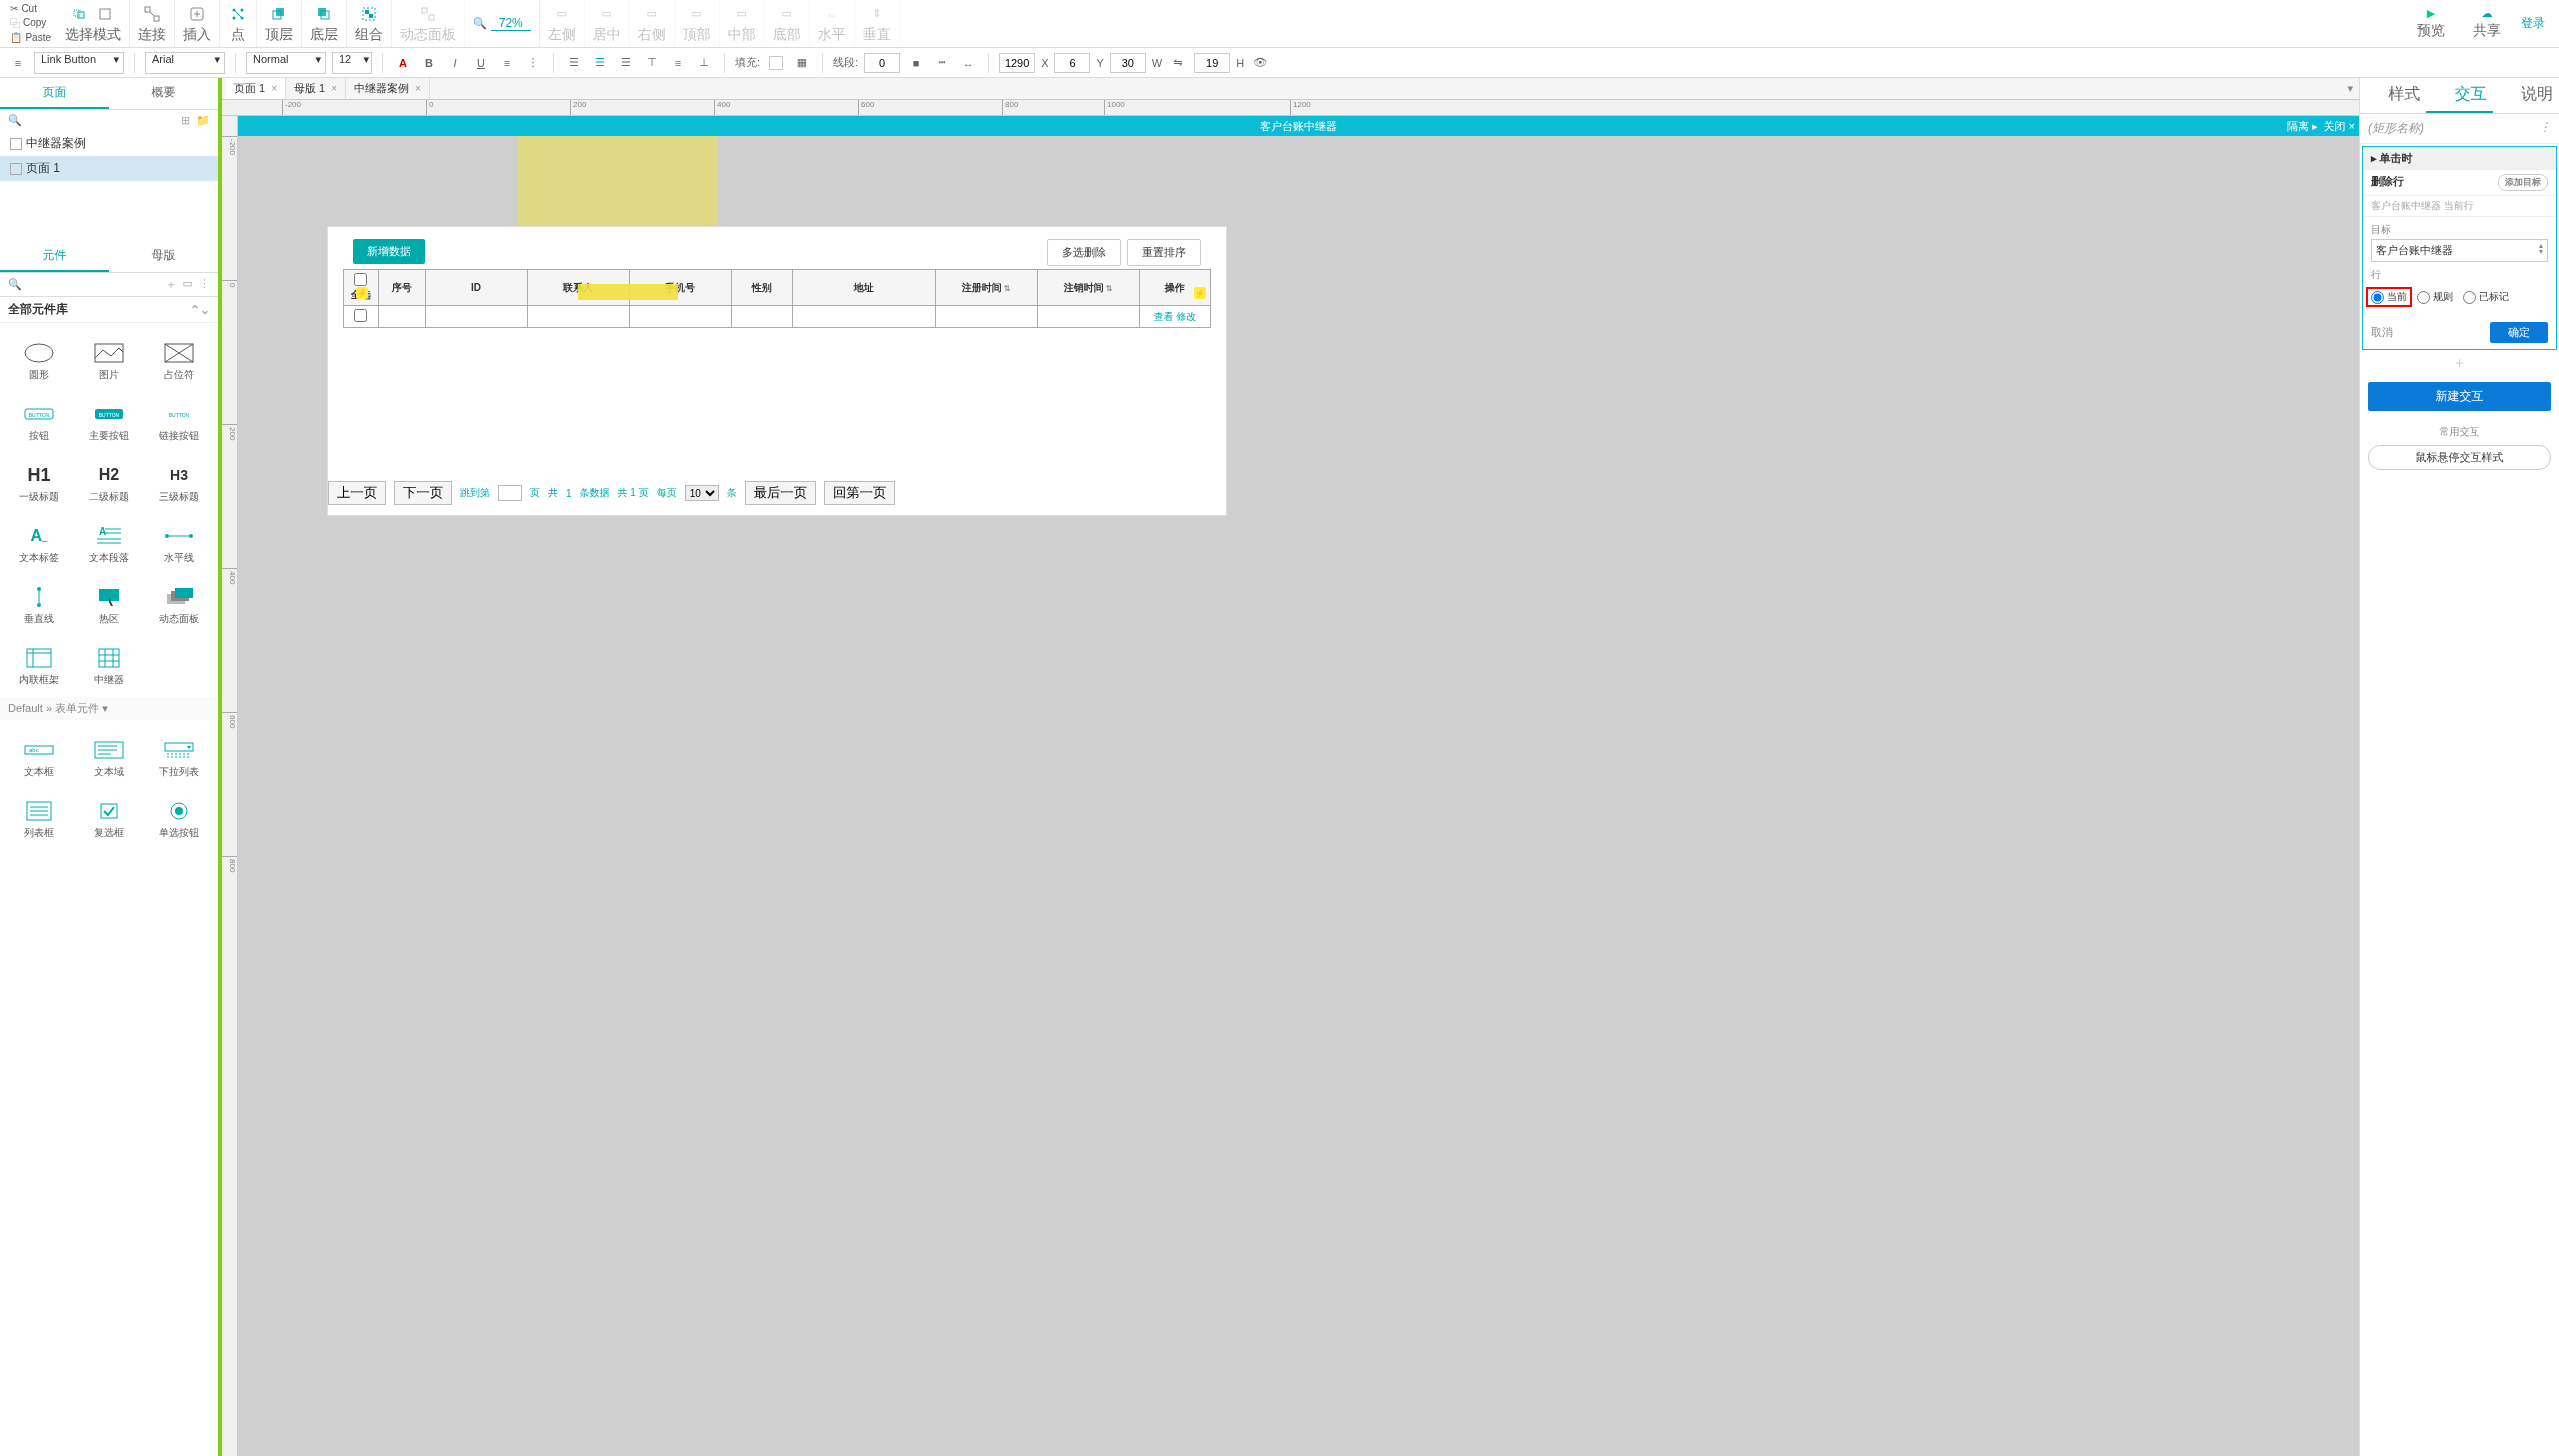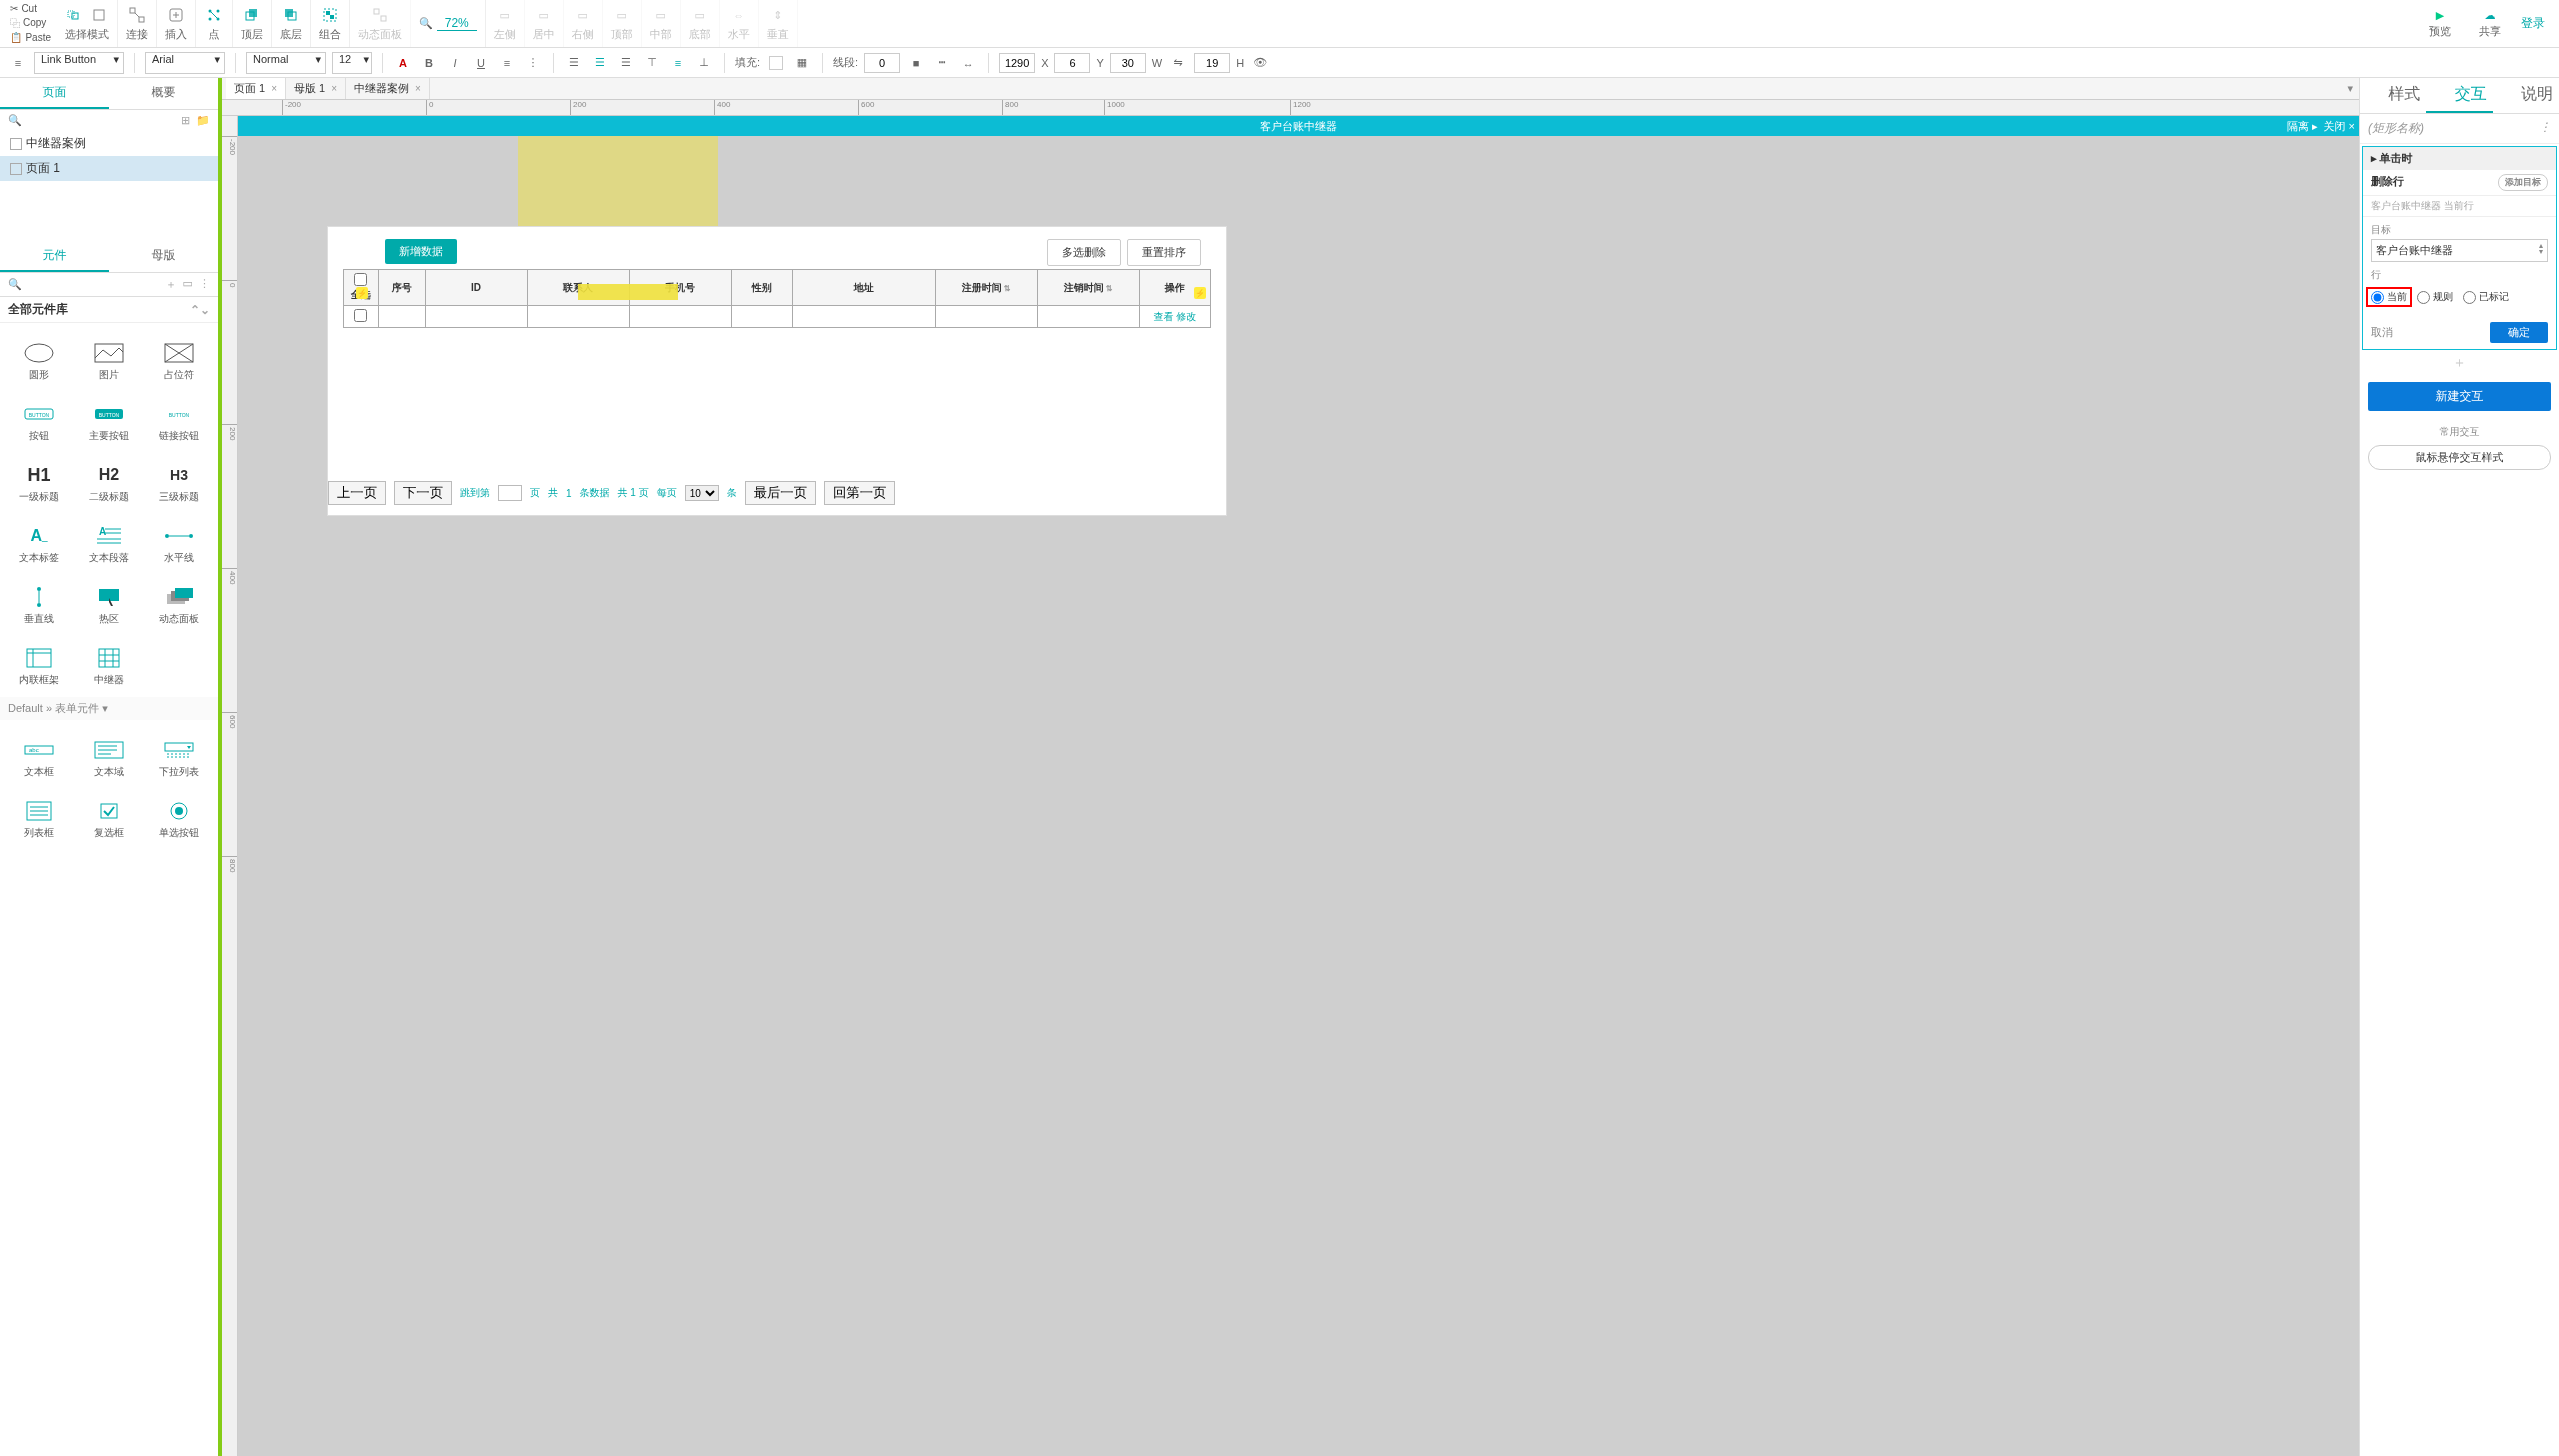--- a/index.html
+++ b/index.html
@@ -3,21 +3,21 @@
 <meta charset="utf-8">
 <style>
 * { margin: 0; padding: 0; box-sizing: border-box; font-family: Arial, sans-serif; }
 body { font-size: 11px; color: #333; background: #fff; overflow: hidden; }
 .app { display: flex; flex-direction: column; height: 100vh; }
 
 
 .top-toolbar { display: flex; align-items: stretch; height: 48px; border-bottom: 1px solid #ddd; padding: 0 4px; }
 .tool-group { display: flex; flex-direction: column; align-items: center; justify-content: center; padding: 2px 8px; border-right: 1px solid #eee; }
 .tool-group .icon-row { display: flex; gap: 4px; align-items: center; }
-.tool-group .label { font-size: 11px; color: #666; margin-top: 2px; }
+.tool-group .label { font-size: 14px; color: #666; margin-top: 2px; }
 .tool-group.disabled { opacity: 0.4; }
 .clipboard-btns { display: flex; flex-direction: column; gap: 1px; padding: 2px; }
 .clipboard-btns div { font-size: 10px; color: #555; padding: 1px 4px; display: flex; gap: 3px; }
 .tb-icon { width: 20px; height: 20px; display: inline-flex; align-items: center; justify-content: center; color: #888; }
 .tb-icon svg { width: 16px; height: 16px; }
 .zoom-box { display: flex; align-items: center; gap: 4px; color: #0aa; }
 .zoom-box input { width: 40px; border: none; border-bottom: 1px solid #0aa; font-size: 12px; color: #0aa; text-align: center; }
 .spacer { flex: 1; }
 .top-right { display: flex; align-items: center; gap: 12px; padding-right: 10px; }
 .login-link { color: #0aa; font-size: 12px; }
@@ -71,21 +71,21 @@
 .ruler-v .tick { position: absolute; left: 0; width: 100%; border-top: 1px solid #aaa; writing-mode: vertical-rl; text-orientation: mixed; padding-top: 2px; }
 .canvas-content { position: absolute; left: 16px; top: 0; right: 0; bottom: 0; }
 
 
 .canvas-titlebar { position: absolute; left: 0; right: 0; top: 0; height: 20px; background: #0cbcd4; color: #fff; font-size: 11px; display: flex; align-items: center; justify-content: center; }
 .canvas-titlebar .tb-right { position: absolute; right: 4px; display: flex; gap: 6px; align-items: center; }
 
 
 .page-bg { position: absolute; left: 89px; top: 110px; width: 900px; height: 290px; background: #fff; border: 1px solid #ddd; }
 .page-bg .btn { position: absolute; padding: 5px 14px; border-radius: 2px; font-size: 11px; }
-.page-bg .btn-primary { background: #0aa; color: #fff; border: none; margin-left: 32px; }
+.page-bg .btn-primary { background: #0aa; color: #fff; border: none; }
 .page-bg .btn-border { background: #fff; border: 1px solid #ccc; color: #333; }
 .page-bg table { position: absolute; left: 15px; top: 42px; width: calc(100% - 30px); border-collapse: collapse; font-size: 10px; }
 .page-bg th, .page-bg td { border: 1px solid #aaa; padding: 3px 4px; text-align: center; height: 16px; }
 .page-bg th { background: #f5f5f5; position: relative; }
 .sort-icon { font-size: 8px; color: #999; margin-left: 2px; }
 .highlight-overlay { position: absolute; background: rgba(240,225,60,0.5); pointer-events: none; }
 .flash-icon { position: absolute; width: 12px; height: 12px; background: #ffeb3b; border-radius: 2px; font-size: 8px; display: flex; align-items: center; justify-content: center; }
 .pagination-row { position: absolute; bottom: 10px; left: 0; right: 0; display: flex; align-items: center; gap: 8px; font-size: 10px; color: #666; }
 .pagination-row .pgbtn { border: 1px solid #bbb; padding: 2px 8px; background: #f5f5f5; }
 .pagination-row .link { color: #0aa; }

